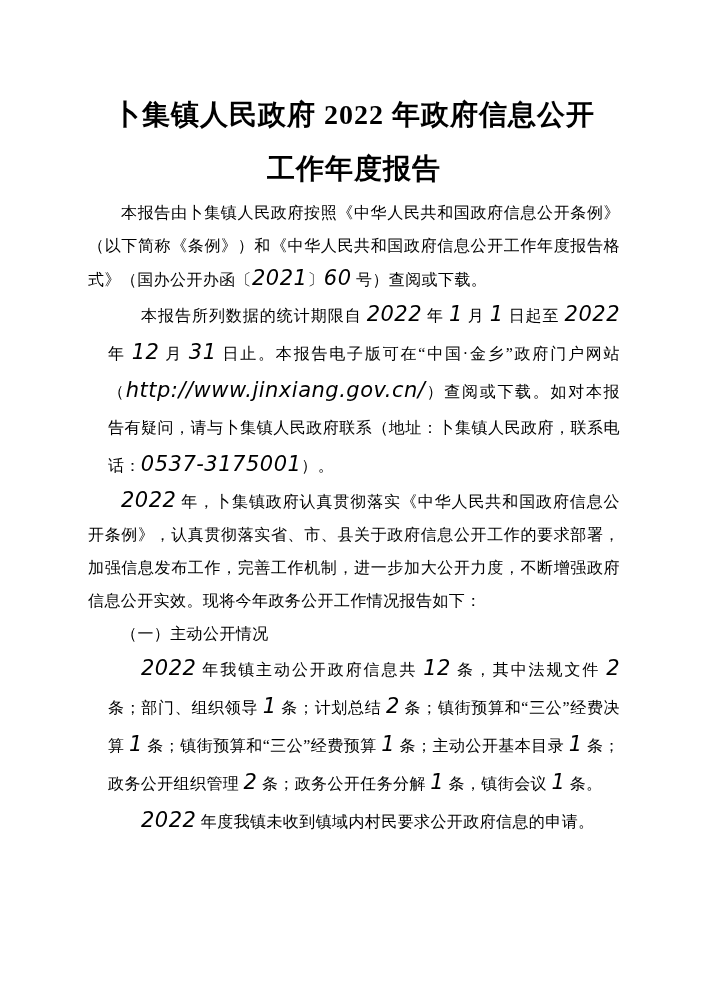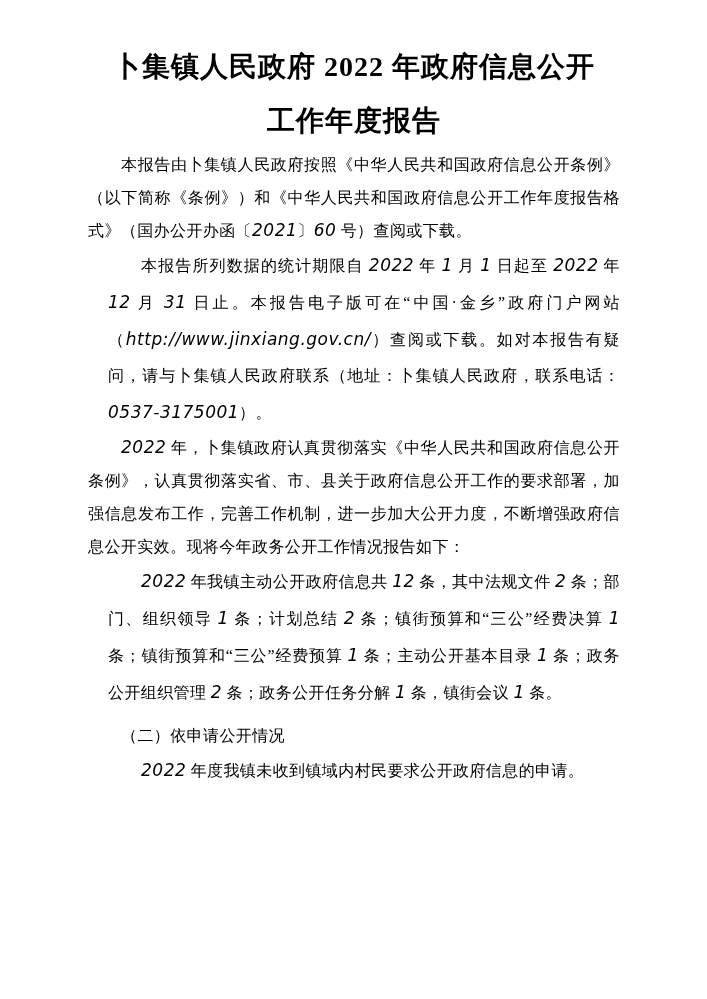--- a/index.html
+++ b/index.html
@@ -8,21 +8,21 @@
     background: #ffffff;
   }
   .page {
     position: relative;
     width: 707px;
     height: 999px;
     margin: 0 auto;
     background: #ffffff;
     color: #000000;
     box-sizing: border-box;
-    padding: 40px 87px 0 88px;
+    padding: 88px 87px 0 88px;
     overflow: hidden;
     font-family: "Liberation Serif", serif;
   }
   .doc-title {
     font-family: "Liberation Serif", serif;
     font-weight: bold;
     font-size: 28px;
     line-height: 54px;
     text-align: center;
     letter-spacing: 1px;
@@ -43,32 +43,32 @@
   }
   p.gap-before {
     margin-top: 8px;
   }
   .seg-normal {
     font-family: "Liberation Serif", serif;
   }
   .seg-script {
     font-family: "DejaVu Sans", cursive, sans-serif;
     font-style: italic;
-    font-size: 17px;
+    font-size: 21px;
     letter-spacing: 0.5px;
   }
 </style>
 </head>
 <body>
 
 <div class="page">
   <div class="doc-title">
     <div>卜集镇人民政府 2022 年政府信息公开</div>
     <div>工作年度报告</div>
   </div>
 
   <p class="para indent"><span class="seg-normal">本报告由卜集镇人民政府按照《中华人民共和国政府信息公开条例》（以下简称《条例》）和《中华人民共和国政府信息公开工作年度报告格式》（国办公开办函〔</span><span class="seg-script">2021</span><span class="seg-normal">〕</span><span class="seg-script">60</span><span class="seg-normal"> 号）查阅或下载。</span></p>
   <p class="para indent tall"><span class="seg-normal">本报告所列数据的统计期限自 </span><span class="seg-script">2022</span><span class="seg-normal"> 年 </span><span class="seg-script">1</span><span class="seg-normal"> 月 </span><span class="seg-script">1</span><span class="seg-normal"> 日起至 </span><span class="seg-script">2022</span><span class="seg-normal"> 年 </span><span class="seg-script">12</span><span class="seg-normal"> 月 </span><span class="seg-script">31</span><span class="seg-normal"> 日止。本报告电子版可在“中国·金乡”政府门户网站（</span><span class="seg-script">http://www.jinxiang.gov.cn/</span><span class="seg-normal">）查阅或下载。如对本报告有疑问，请与卜集镇人民政府联系（地址：卜集镇人民政府，联系电话：</span><span class="seg-script">0537-3175001</span><span class="seg-normal">）。</span></p>
   <p class="para indent"><span class="seg-script">2022</span><span class="seg-normal"> 年，卜集镇政府认真贯彻落实《中华人民共和国政府信息公开条例》，认真贯彻落实省、市、县关于政府信息公开工作的要求部署，加强信息发布工作，完善工作机制，进一步加大公开力度，不断增强政府信息公开实效。现将今年政务公开工作情况报告如下：</span></p>
+  <p class="para indent"><span class="seg-normal">（一）主动公开情况</span></p>
   <p class="para indent tall"><span class="seg-script">2022</span><span class="seg-normal"> 年我镇主动公开政府信息共 </span><span class="seg-script">12</span><span class="seg-normal"> 条，其中法规文件 </span><span class="seg-script">2</span><span class="seg-normal"> 条；部门、组织领导 </span><span class="seg-script">1</span><span class="seg-normal"> 条；计划总结 </span><span class="seg-script">2</span><span class="seg-normal"> 条；镇街预算和“三公”经费决算 </span><span class="seg-script">1</span><span class="seg-normal"> 条；镇街预算和“三公”经费预算 </span><span class="seg-script">1</span><span class="seg-normal"> 条；主动公开基本目录 </span><span class="seg-script">1</span><span class="seg-normal"> 条；政务公开组织管理 </span><span class="seg-script">2</span><span class="seg-normal"> 条；政务公开任务分解 </span><span class="seg-script">1</span><span class="seg-normal"> 条，镇街会议 </span><span class="seg-script">1</span><span class="seg-normal"> 条。</span></p>
-  <p class="para indent gap-before"><span class="seg-normal">（二）依申请公开情况</span></p>
   <p class="para indent tall"><span class="seg-script">2022</span><span class="seg-normal"> 年度我镇未收到镇域内村民要求公开政府信息的申请。</span></p>
 </div>
 
 </body></html>

